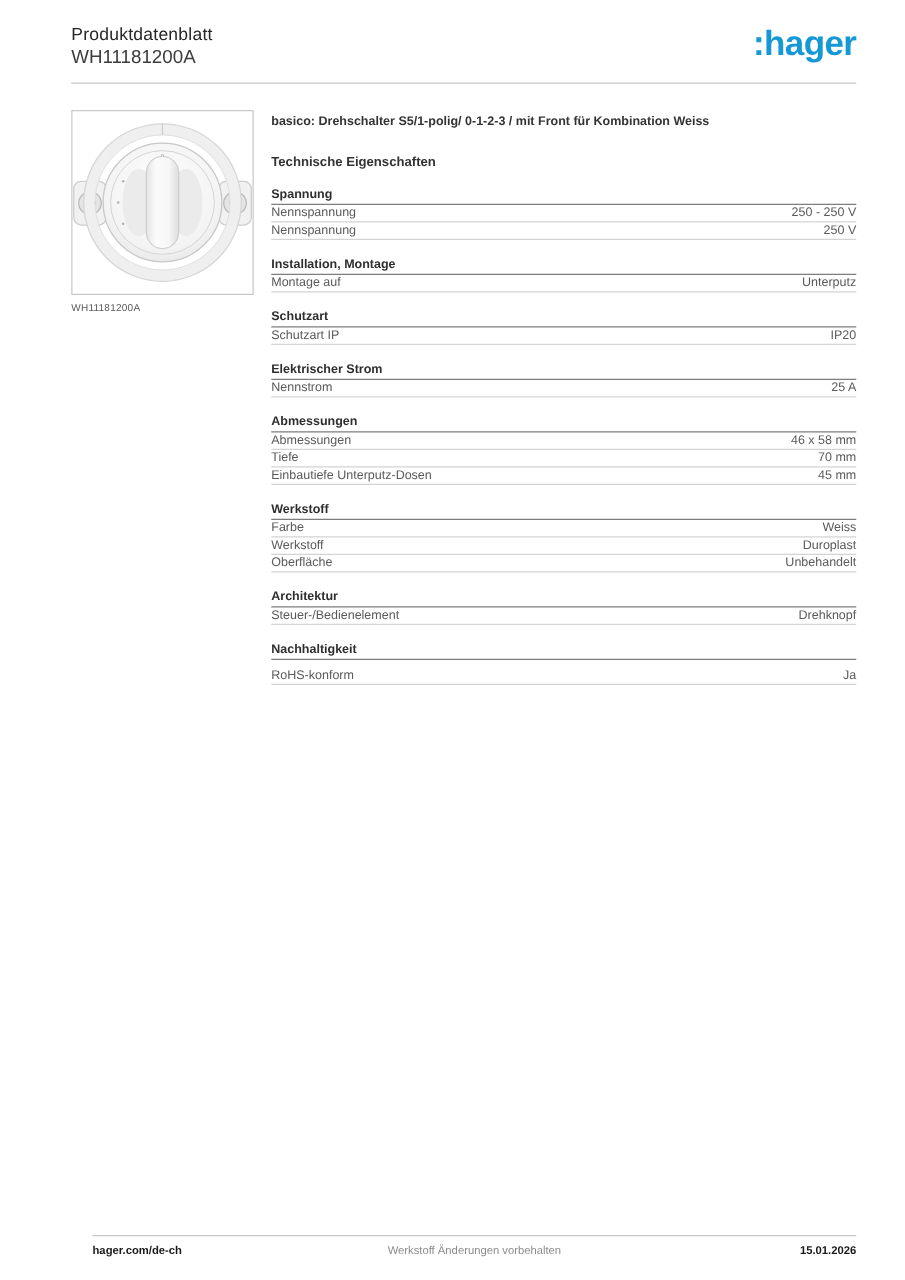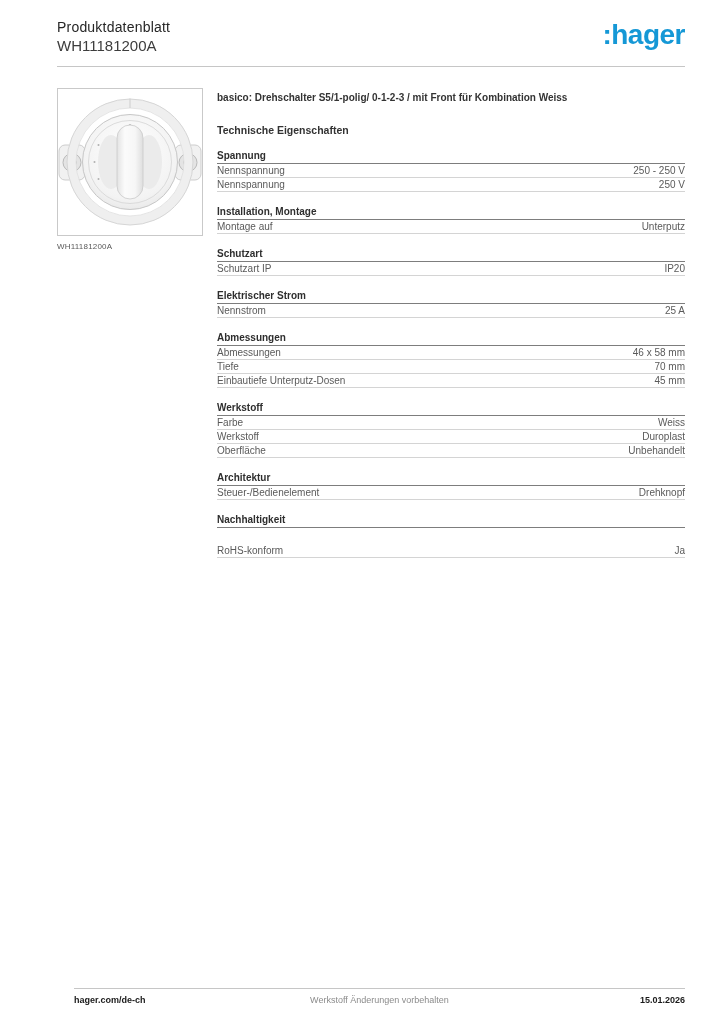--- a/index.html
+++ b/index.html
@@ -31,21 +31,21 @@
   }
   .image-caption{font-size:8px;color:#595959;margin-top:6px;letter-spacing:.2px;}
   .content-col{flex:1;min-width:0;}
   .product-title{font-size:10px;font-weight:bold;color:#333333;margin-top:4px;line-height:12px;}
   .specs-heading{font-size:10.5px;font-weight:bold;color:#333333;margin-top:20px;line-height:12px;}
   .section{margin-top:14px;}
   .section-title{
     font-size:10px;font-weight:bold;color:#2e2e2e;
     padding-bottom:2px;border-bottom:1px solid #7d7d7d;line-height:11px;
   }
-  .section:last-child .rows{margin-top:16px;}
+  .section:last-child .rows{margin-top:6px;}
   .row{
     display:flex;justify-content:space-between;align-items:center;
     height:14px;box-sizing:border-box;
     border-bottom:1px solid #d4d4d4;
     font-size:10px;color:#5a5a5a;
   }
   .row .label{white-space:nowrap;}
   .row .value{white-space:nowrap;text-align:center;}
   
   .footer{

